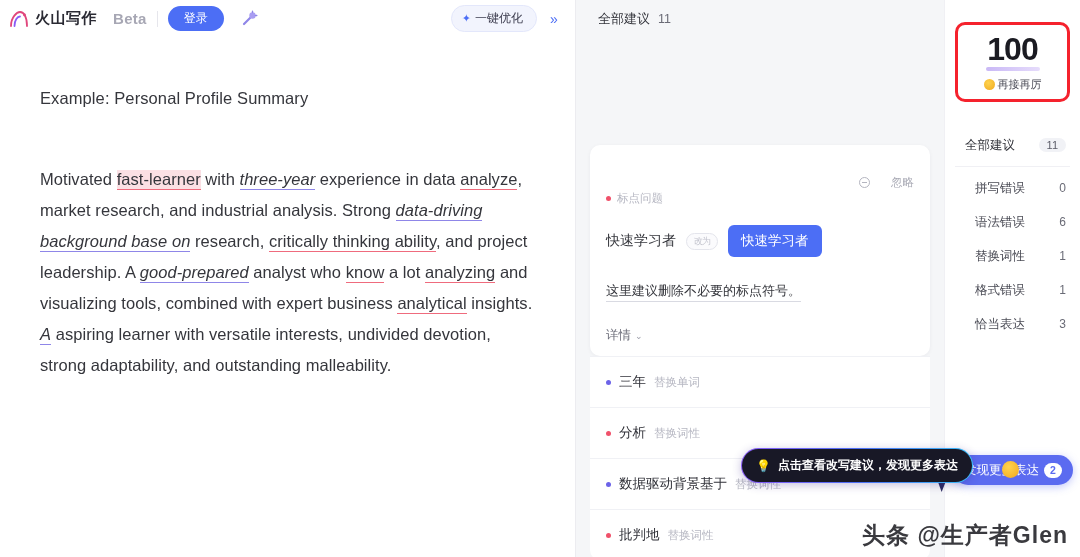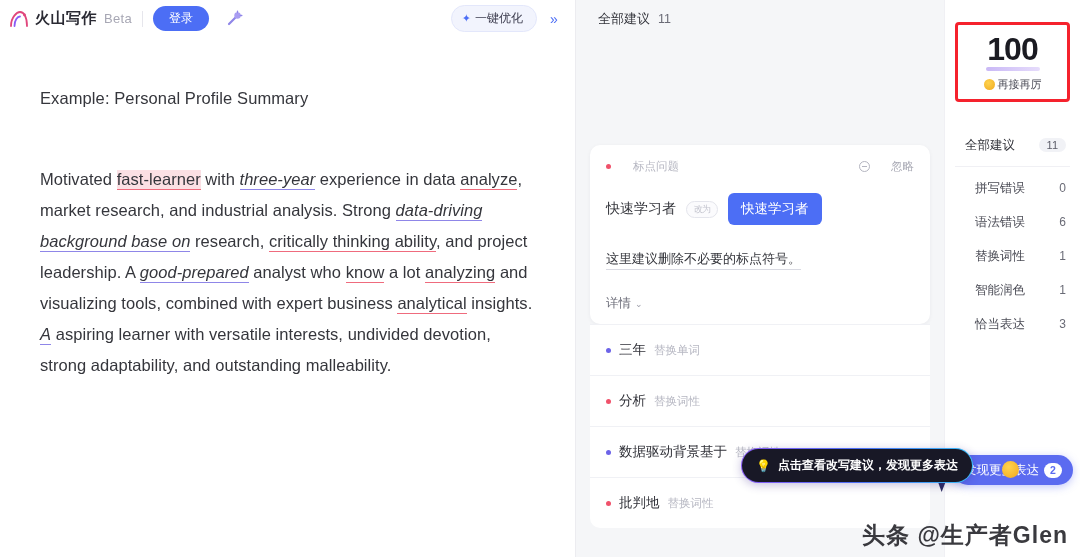--- a/index.html
+++ b/index.html
@@ -26,22 +26,22 @@
     position: relative;
   }
   .brand { display: flex; align-items: center; gap: 5px; }
   .logo-mark {
     width: 22px; height: 20px; position: relative; flex: 0 0 22px;
   }
   .brand-name {
     font-size: 15px; font-weight: 700; color: #2a2a33; letter-spacing: .5px;
   }
   .beta-tag {
-    font-size: 13px; color: #a7a7b4; font-weight: 400;
-    margin-left: 2px; letter-spacing: .3px;
+    font-size: 15px; color: #a7a7b4; font-weight: 700;
+    margin-left: 11px; letter-spacing: .3px;
   }
   .divider-v {
     width: 1px; height: 16px; background: #e6e6ec; margin: 0 10px;
   }
   .login-btn {
     background: #4c6ef5; color: #fff;
     font-size: 12px; font-weight: 500;
     border-radius: 13px; border: none;
     padding: 5px 16px; cursor: pointer; line-height: 1.2;
   }
@@ -99,21 +99,21 @@
   .sugg-list { padding: 0 14px; }
   .sugg-card {
     background: #ffffff; border-radius: 10px;
     padding: 14px 16px 12px 16px;
     margin-top: 108px;
     box-shadow: 0 1px 4px rgba(30,30,60,.05);
   }
   .card-top {
     display: flex; align-items: center; justify-content: space-between;
   }
-  .card-tag { display: flex; align-items: center; gap: 22px; }
+  .card-tag { display: flex; align-items: center; gap: 6px; margin-top: 32px; }
   .dot { width: 5px; height: 5px; border-radius: 50%; flex: 0 0 5px; }
   .dot-red { background: #f0516a; }
   .dot-purple { background: #6c63e8; }
   .card-tag-text { font-size: 11.5px; color: #b6b7c2; }
   .ignore-btn {
     display: flex; align-items: center; gap: 21px;
     font-size: 11.5px; color: #a9aab5; cursor: pointer;
   }
   .circ-minus {
     width: 11px; height: 11px; border: 1px solid #b4b5c0; border-radius: 50%;
@@ -182,21 +182,21 @@
 
   
   .stats-pane {
     width: 136px; flex: 0 0 136px; height: 557px;
     background: #ffffff; position: relative;
     padding: 0; border-left: 1px solid #f0f0f4;
   }
   .score-card {
     margin: 22px 10px 0 10px;
     border: 3px solid #f5222d;
-    border-radius: 4px;
+    border-radius: 10px;
     height: 80px;
     display: flex; flex-direction: column;
     align-items: center; justify-content: center;
     background: #fff;
   }
   .score-num {
     font-size: 32px; font-weight: 700; color: #1b1b22;
     letter-spacing: -1px; line-height: 1;
     position: relative;
   }
@@ -393,21 +393,21 @@
         <span class="stat-val">6</span>
       </div>
       <div class="stat-row">
         <span class="stat-bar bar-none"></span>
         <span class="stat-name sub">替换词性</span>
         <span class="stat-val">1</span>
       </div>
 
       <div class="stat-row">
         <span class="stat-bar bar-none"></span>
-        <span class="stat-name sub">智能润色</span>
+        <span class="stat-name sub">格式错误</span>
         <span class="stat-val">1</span>
       </div>
       <div class="stat-row">
         <span class="stat-bar bar-none"></span>
         <span class="stat-name sub">恰当表达</span>
         <span class="stat-val">3</span>
       </div>
     </div>
 
     <div class="cursor-pointer"></div>

